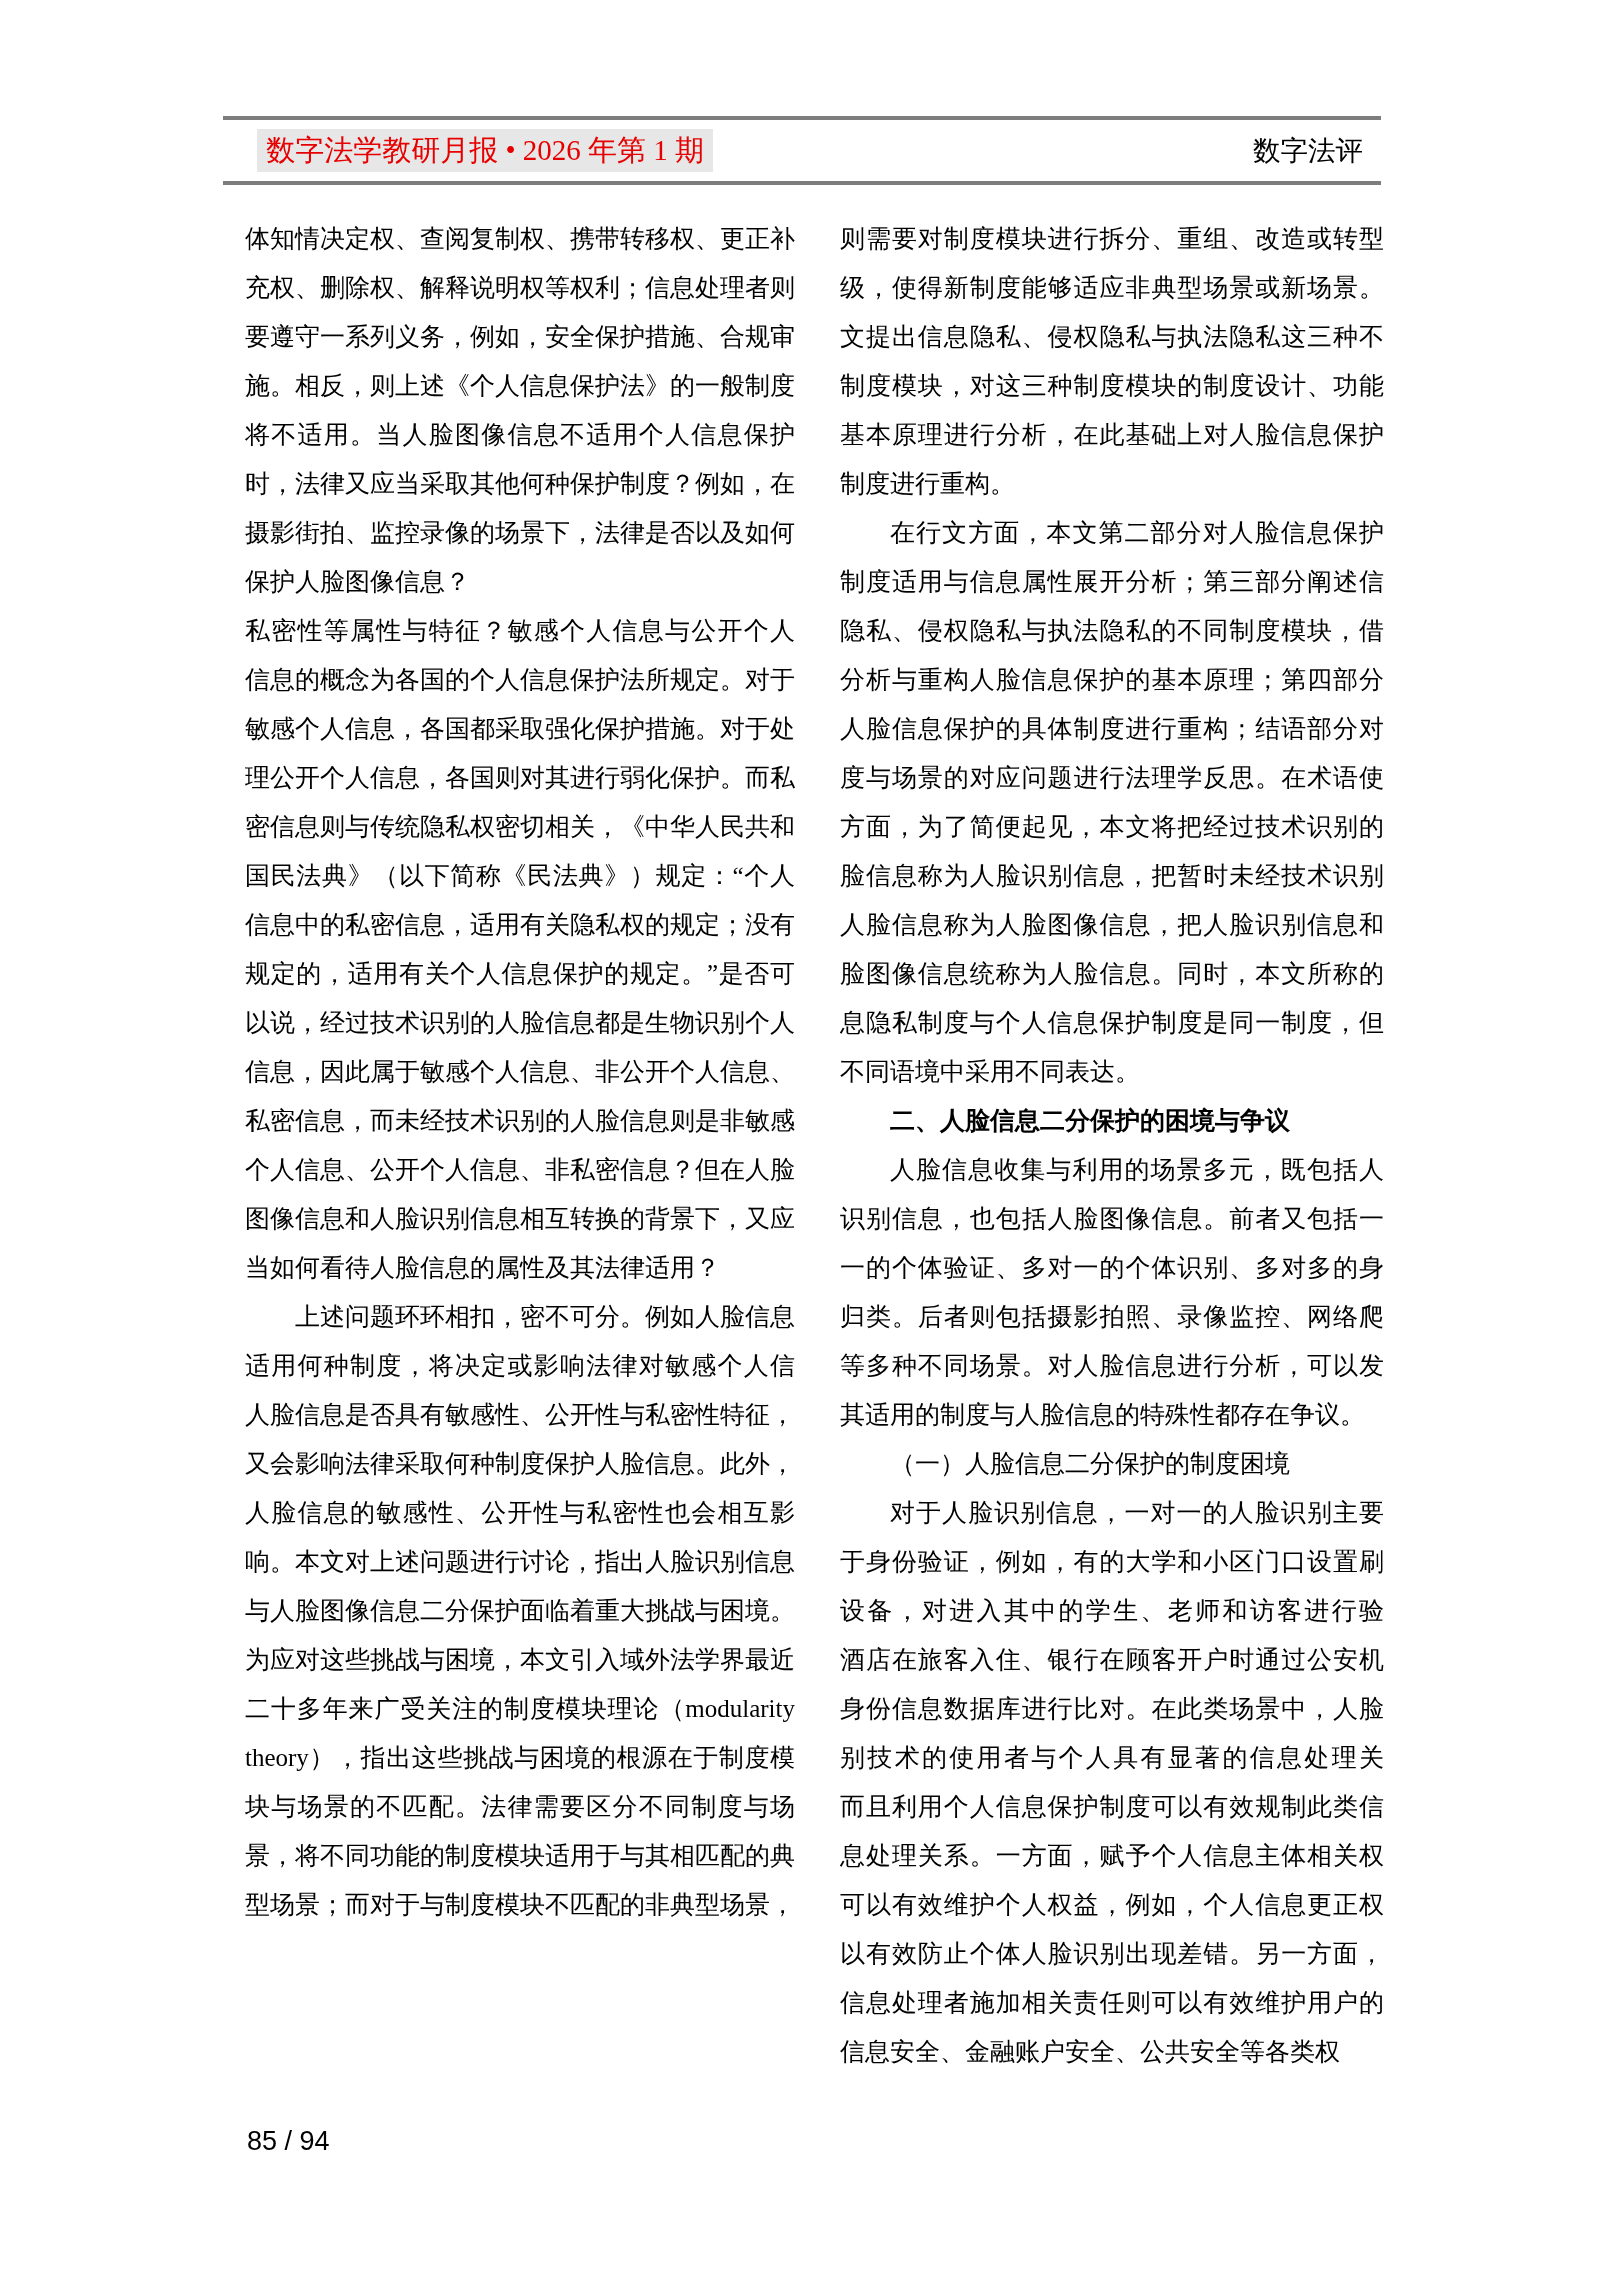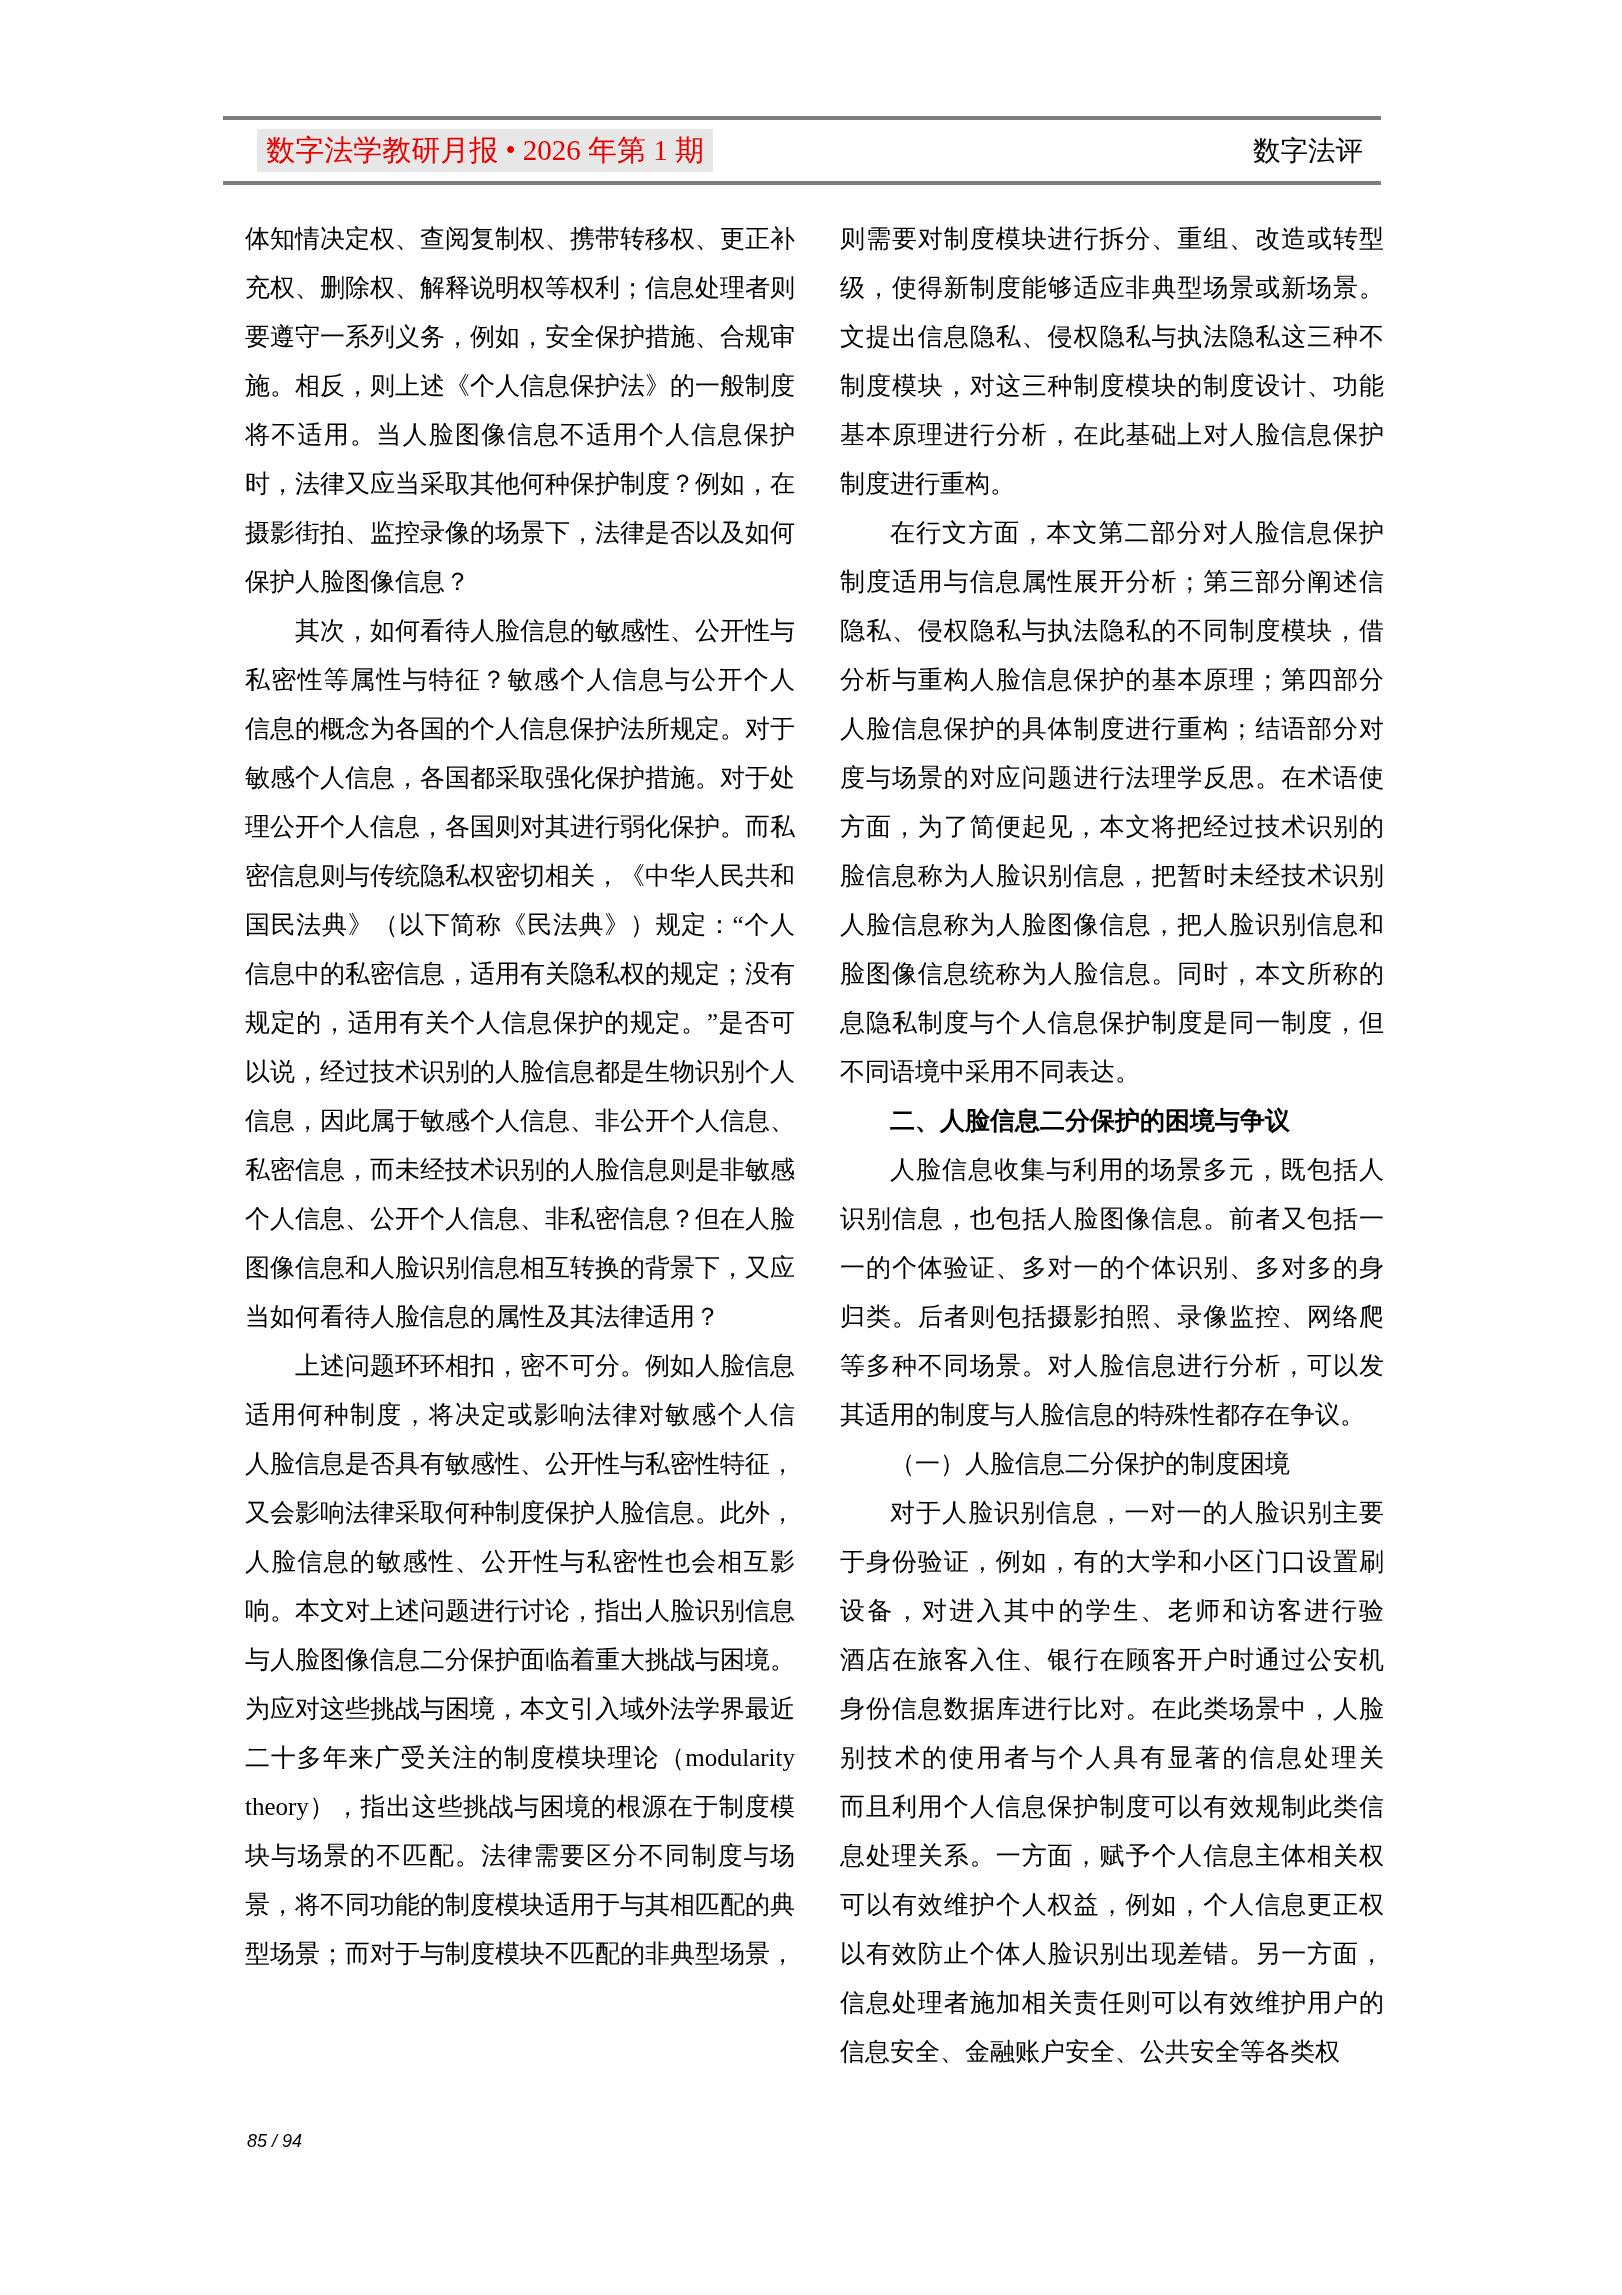--- a/index.html
+++ b/index.html
@@ -48,21 +48,21 @@
     word-break:break-all;overflow:hidden;
     color:var(--ink);
   }
   .line.e{text-align:left;text-align-last:left;}
   .line.ji{text-indent:2em;}
   .line.s{text-indent:2em;text-align:center;text-align-last:left;}
   .line.h{text-indent:2em;font-weight:bold;text-align:left;text-align-last:left;}
   .page-number{
     position:absolute;left:247px;top:2127px;height:29px;line-height:29px;
     font-family:"Liberation Sans","DejaVu Sans",sans-serif;
-    font-size:18px;color:var(--ink);font-style:italic;
+    font-size:27px;color:var(--ink);
   }
 </style>
 </head>
 <body>
 
 <div class="page">
 
   <header>
     <div class="rule rule-top"></div>
     <span class="journal-title">数字法学教研月报 • 2026 年第 1 期</span>
@@ -73,21 +73,20 @@
   <main>
     <div class="col col-left">
         <div class="line j">体知情决定权、查阅复制权、携带转移权、更正补</div>
         <div class="line j">充权、删除权、解释说明权等权利；信息处理者则</div>
         <div class="line j">要遵守一系列义务，例如，安全保护措施、合规审</div>
         <div class="line j">施。相反，则上述《个人信息保护法》的一般制度</div>
         <div class="line j">将不适用。当人脸图像信息不适用个人信息保护</div>
         <div class="line j">时，法律又应当采取其他何种保护制度？例如，在</div>
         <div class="line j">摄影街拍、监控录像的场景下，法律是否以及如何</div>
         <div class="line e">保护人脸图像信息？</div>
-        <div class="line ji">其次，如何看待人脸信息的敏感性、公开性与</div>
         <div class="line j">私密性等属性与特征？敏感个人信息与公开个人</div>
         <div class="line j">信息的概念为各国的个人信息保护法所规定。对于</div>
         <div class="line j">敏感个人信息，各国都采取强化保护措施。对于处</div>
         <div class="line j">理公开个人信息，各国则对其进行弱化保护。而私</div>
         <div class="line j">密信息则与传统隐私权密切相关，《中华人民共和</div>
         <div class="line j">国民法典》（以下简称《民法典》）规定：“个人</div>
         <div class="line j">信息中的私密信息，适用有关隐私权的规定；没有</div>
         <div class="line j">规定的，适用有关个人信息保护的规定。”是否可</div>
         <div class="line j">以说，经过技术识别的人脸信息都是生物识别个人</div>
         <div class="line j">信息，因此属于敏感个人信息、非公开个人信息、</div>

